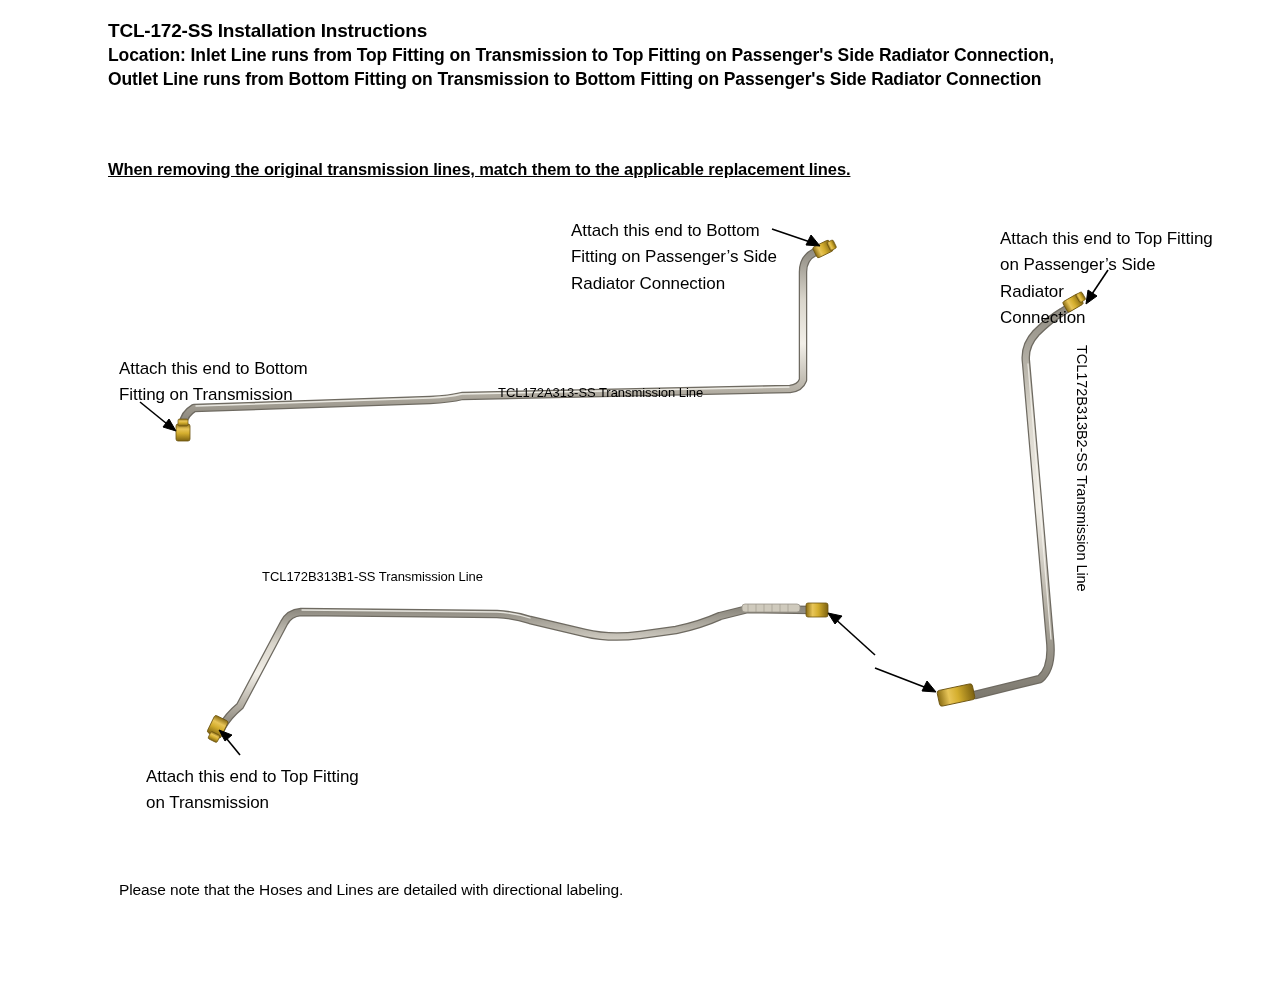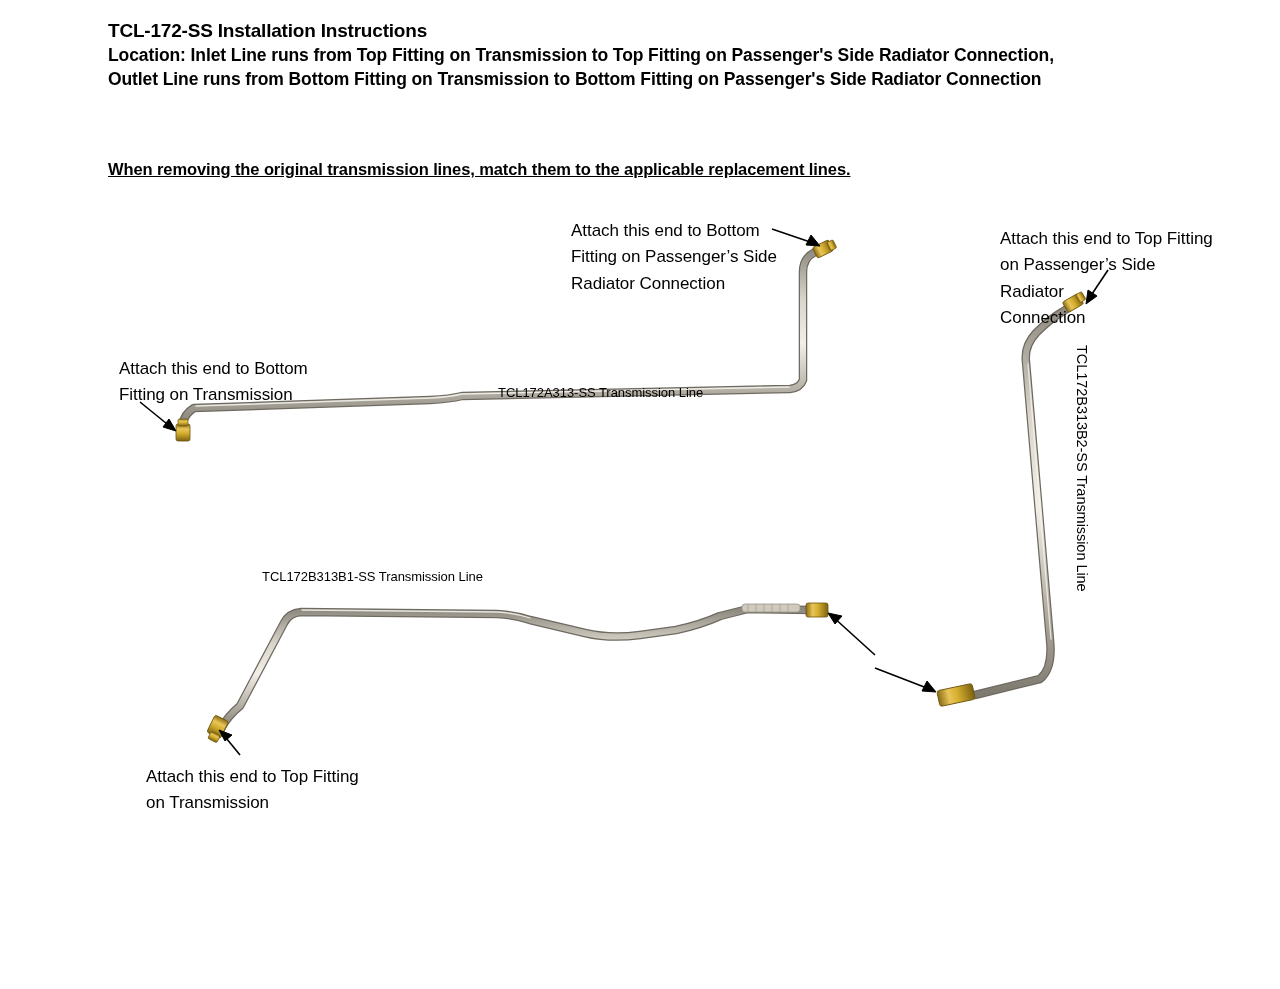--- a/index.html
+++ b/index.html
@@ -219,15 +219,16 @@
   <div class="callout" style="left:146px; top:764px; width:230px;">Attach this end to Top Fitting
 on Transmission</div>
 
   <div class="partlabel" style="left:498px; top:385px;">TCL172A313-SS Transmission Line</div>
 
   <div class="vertlabel" style="left:1090px; top:345px;">TCL172B313B2-SS Transmission Line</div>
 
   <div class="partlabel" style="left:262px; top:569px;">TCL172B313B1-SS Transmission Line</div>
 
   <div class="note">
+    <div>Please note that the Hoses and Lines are detailed with directional labeling.</div>
   </div>
 
 </div>
 
 </body></html>

